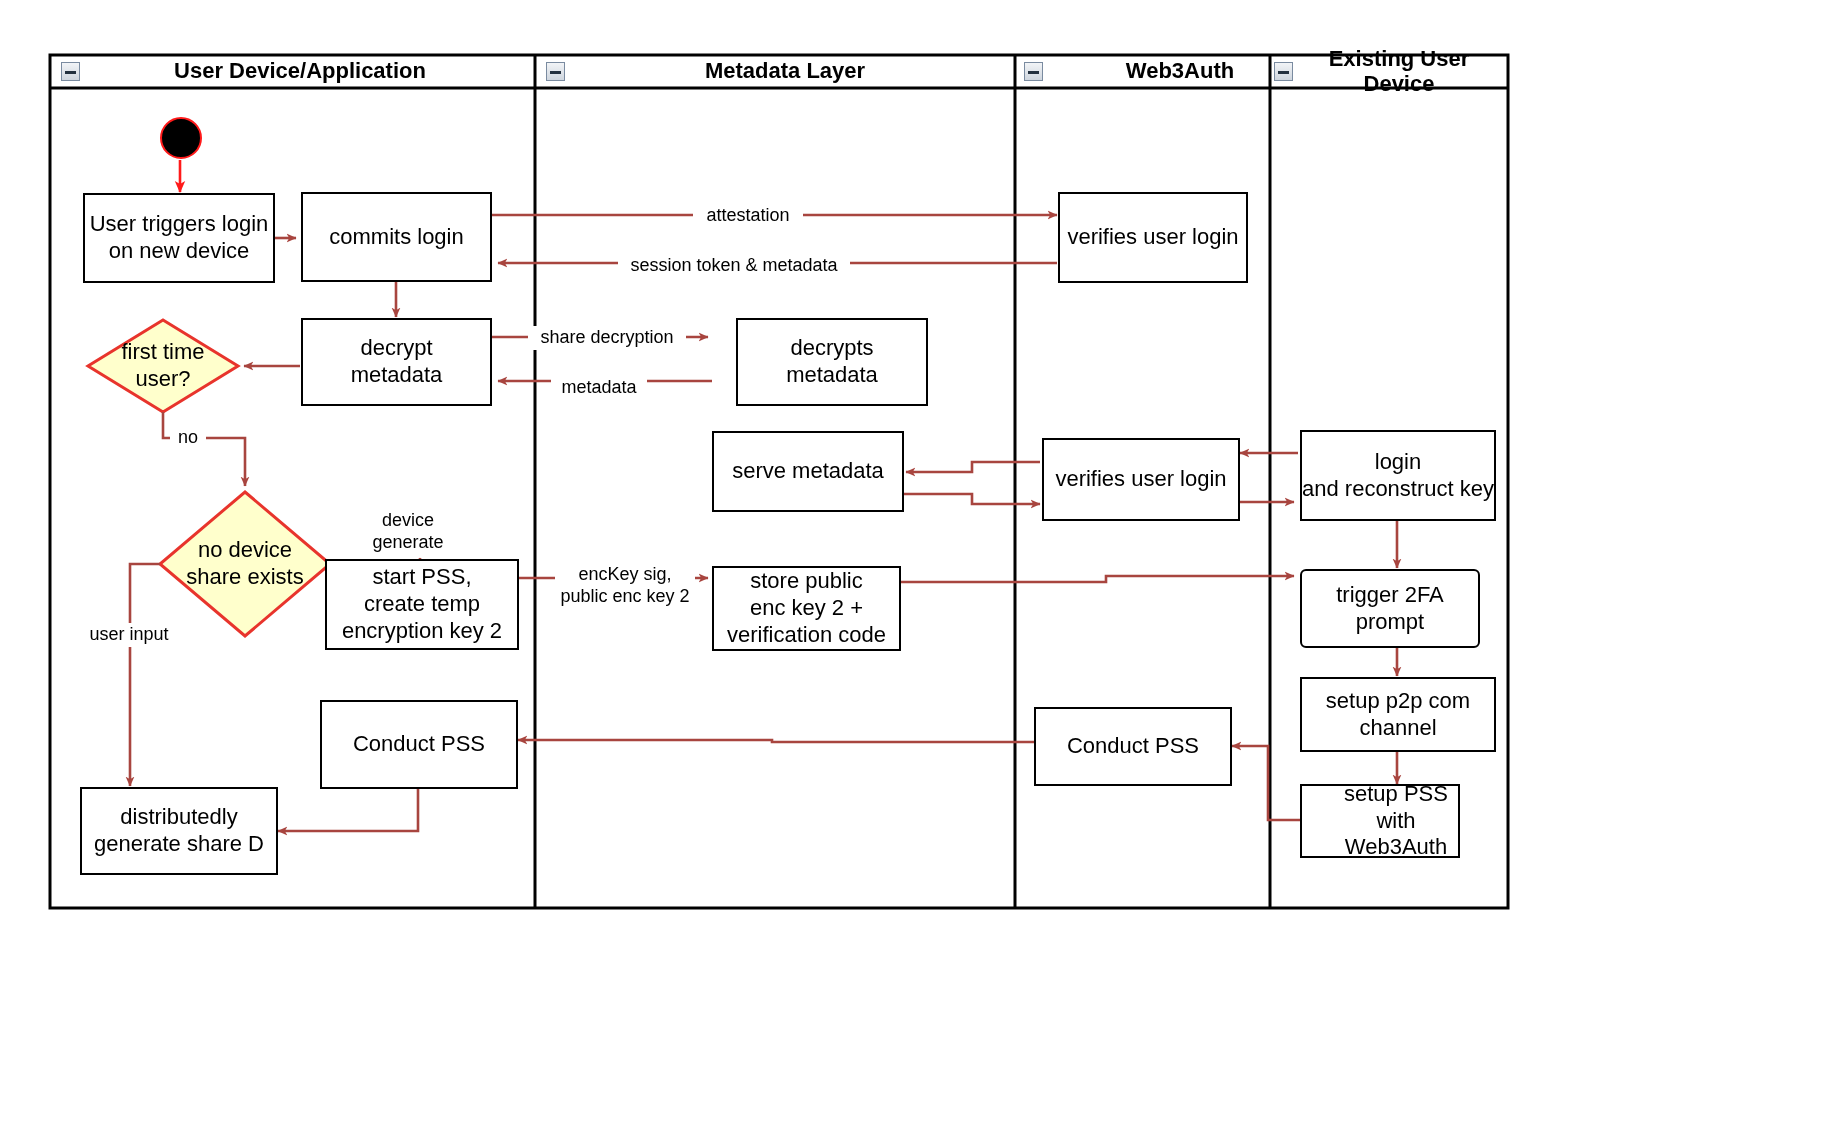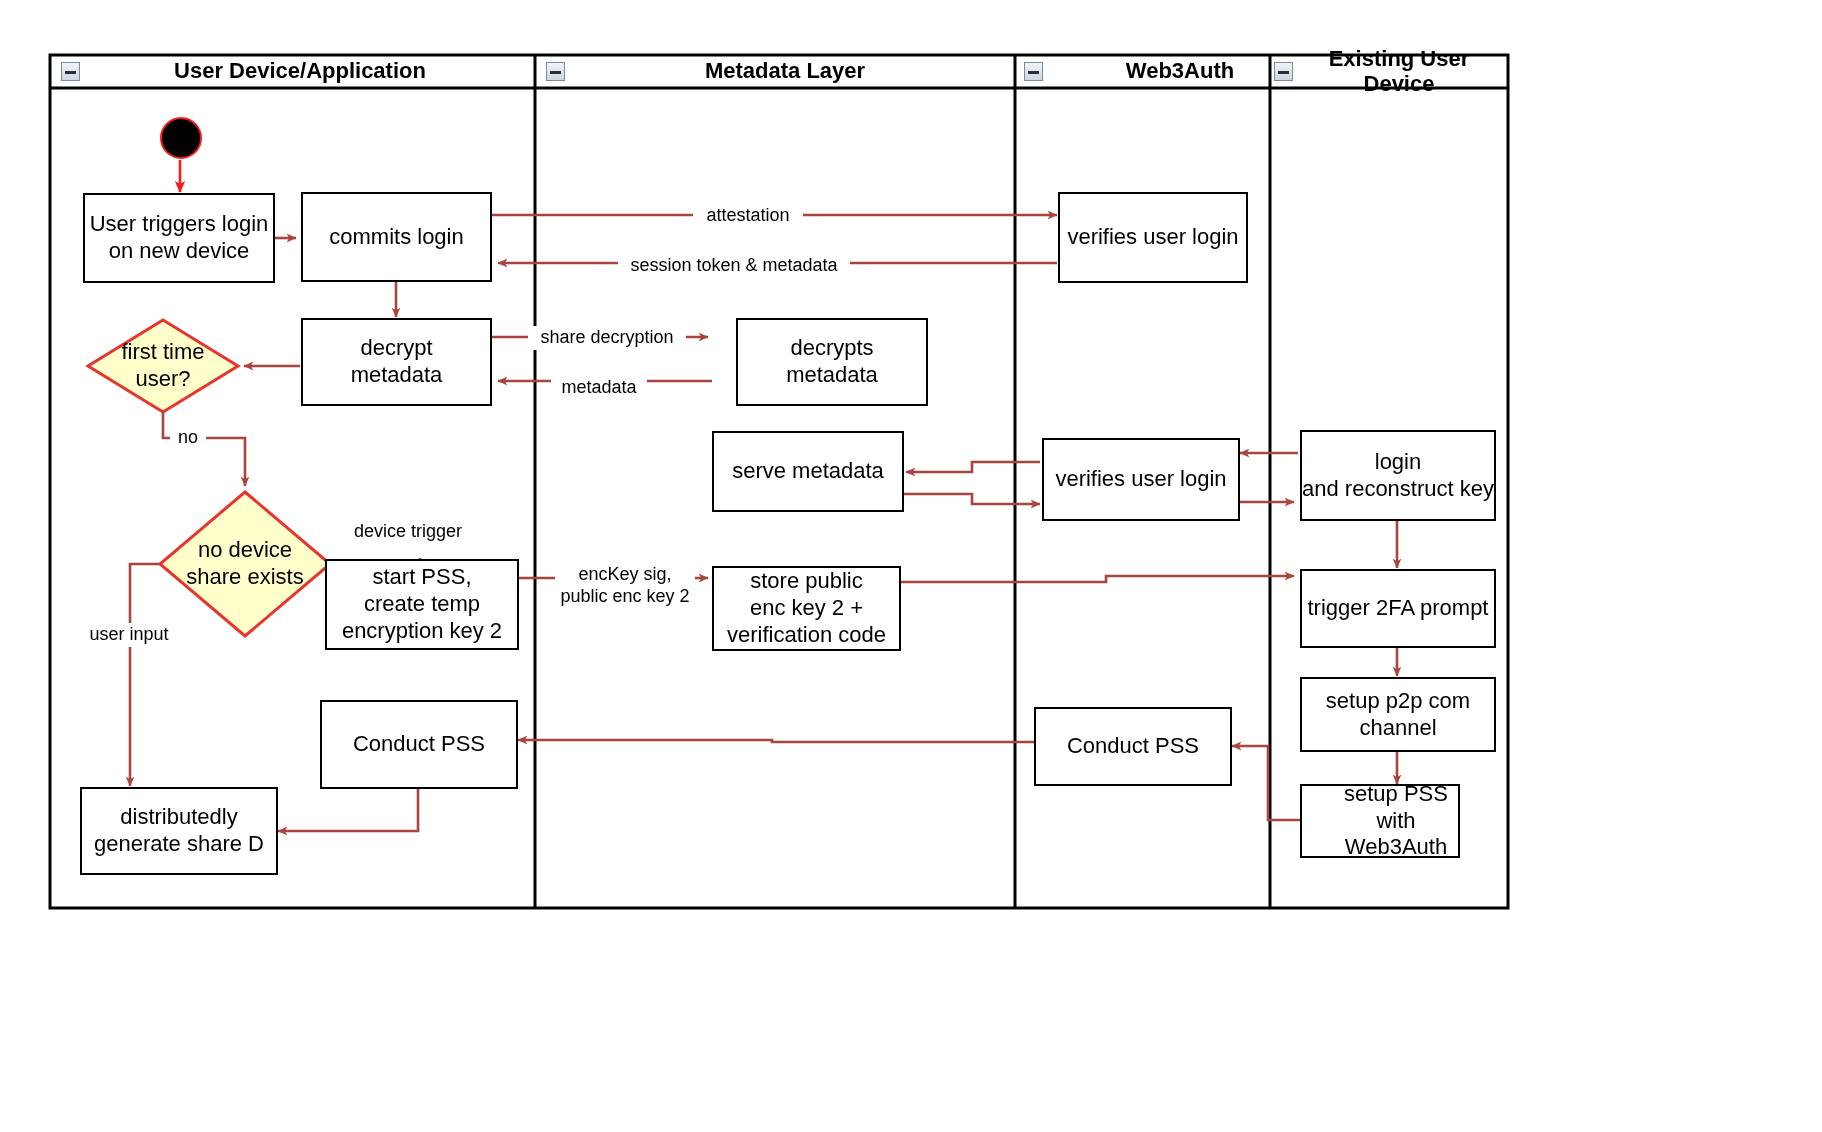--- a/index.html
+++ b/index.html
@@ -152,35 +152,35 @@
   <div class="node action" style="left:712px; top:566px; width:189px; height:85px;">store public<br>enc key 2 +<br>verification code</div>
 
   <div class="node action" style="left:1058px; top:192px; width:190px; height:91px;">verifies user login</div>
 
   <div class="node action" style="left:1042px; top:438px; width:198px; height:83px;">verifies user login</div>
 
   <div class="node action" style="left:1034px; top:707px; width:198px; height:79px;">Conduct PSS</div>
 
   <div class="node action" style="left:1300px; top:430px; width:196px; height:91px;">login<br>and reconstruct key</div>
 
-  <div class="node action" style="left:1300px; top:569px; width:196px; height:79px;">trigger 2FA prompt</div>
+  <div class="node action" style="left:1300px; top:569px; width:180px; height:79px;border-radius:6px;">trigger 2FA prompt</div>
 
   <div class="node action" style="left:1300px; top:677px; width:196px; height:75px;">setup p2p com<br>channel</div>
 
   <div class="node action" style="left:1300px; top:784px; width:160px; height:74px;padding-left:32px;">setup PSS<br>with Web3Auth</div>
 
   <div class="edge-label" style="left:693px; top:204px; width:110px; height:24px;">attestation</div>
 
   <div class="edge-label" style="left:618px; top:254px; width:232px; height:24px;">session token &amp; metadata</div>
 
   <div class="edge-label" style="left:528px; top:326px; width:158px; height:24px;">share decryption</div>
 
   <div class="edge-label" style="left:551px; top:376px; width:96px; height:24px;">metadata</div>
 
   <div class="edge-label" style="left:170px; top:425px; width:36px; height:25px;">no</div>
 
-  <div class="edge-label" style="left:341px; top:520px; width:134px; height:24px;">device trigger</div>
+  <div class="edge-label" style="left:341px; top:520px; width:134px; height:24px;">device generate</div>
 
   <div class="edge-label" style="left:77px;  top:623px; width:104px; height:24px;">user input</div>
 
   <div class="edge-label" style="left:555px; top:561px; width:140px; height:50px;">encKey sig,<br>public enc key 2</div>
 
 </div>
 
 </body></html>

